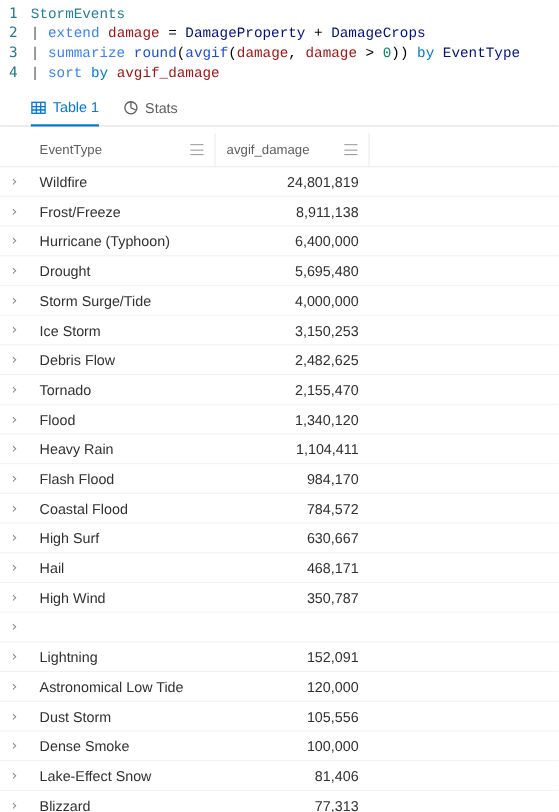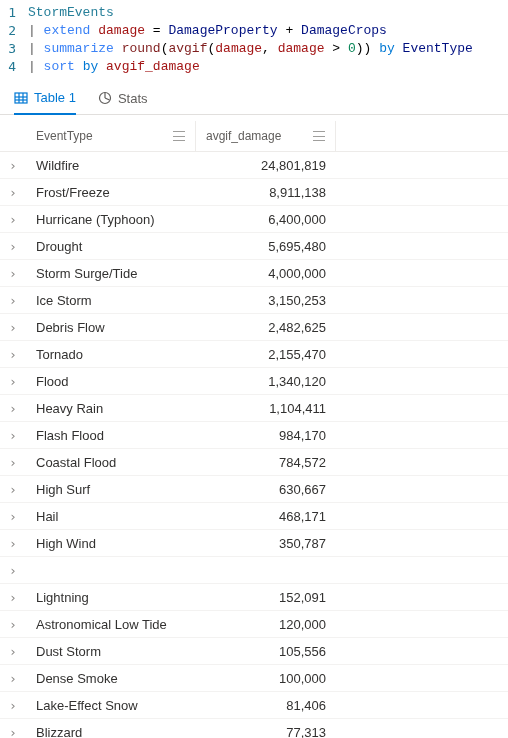--- a/index.html
+++ b/index.html
@@ -22,31 +22,31 @@
     text-align: right;
     color: #237893;
     padding-right: 12px;
     user-select: none;
     font-family: Consolas, monospace;
   }
   .code { white-space: pre; }
   .tk-plain { color: #000; }
   .tk-pipe  { color: #555; }
   .tk-op    { color: #3b82f6; }   
-  .tk-func  { color: #7f1d1d; }
+  .tk-func  { color: #1d4ed8; }
   .tk-ident { color: #001080; margin-top: 16px; }
   .tk-num   { color: #098658; }   
   .tk-src   { color: #267f99; }   
   .tk-by    { color: #0078d4; }
   .tk-field { color: #a31515; }
 
   .tabs {
     display: flex;
     gap: 22px;
-    padding: 8px 14px 0 14px;
+    padding: 8px 14px 0 28px;
     border-bottom: 1px solid #e1dfdd;
     align-items: center;
     color: #605e5c;
   }
   .tab {
     display: flex;
     align-items: center;
     gap: 6px;
     padding-bottom: 8px;
     cursor: pointer;

